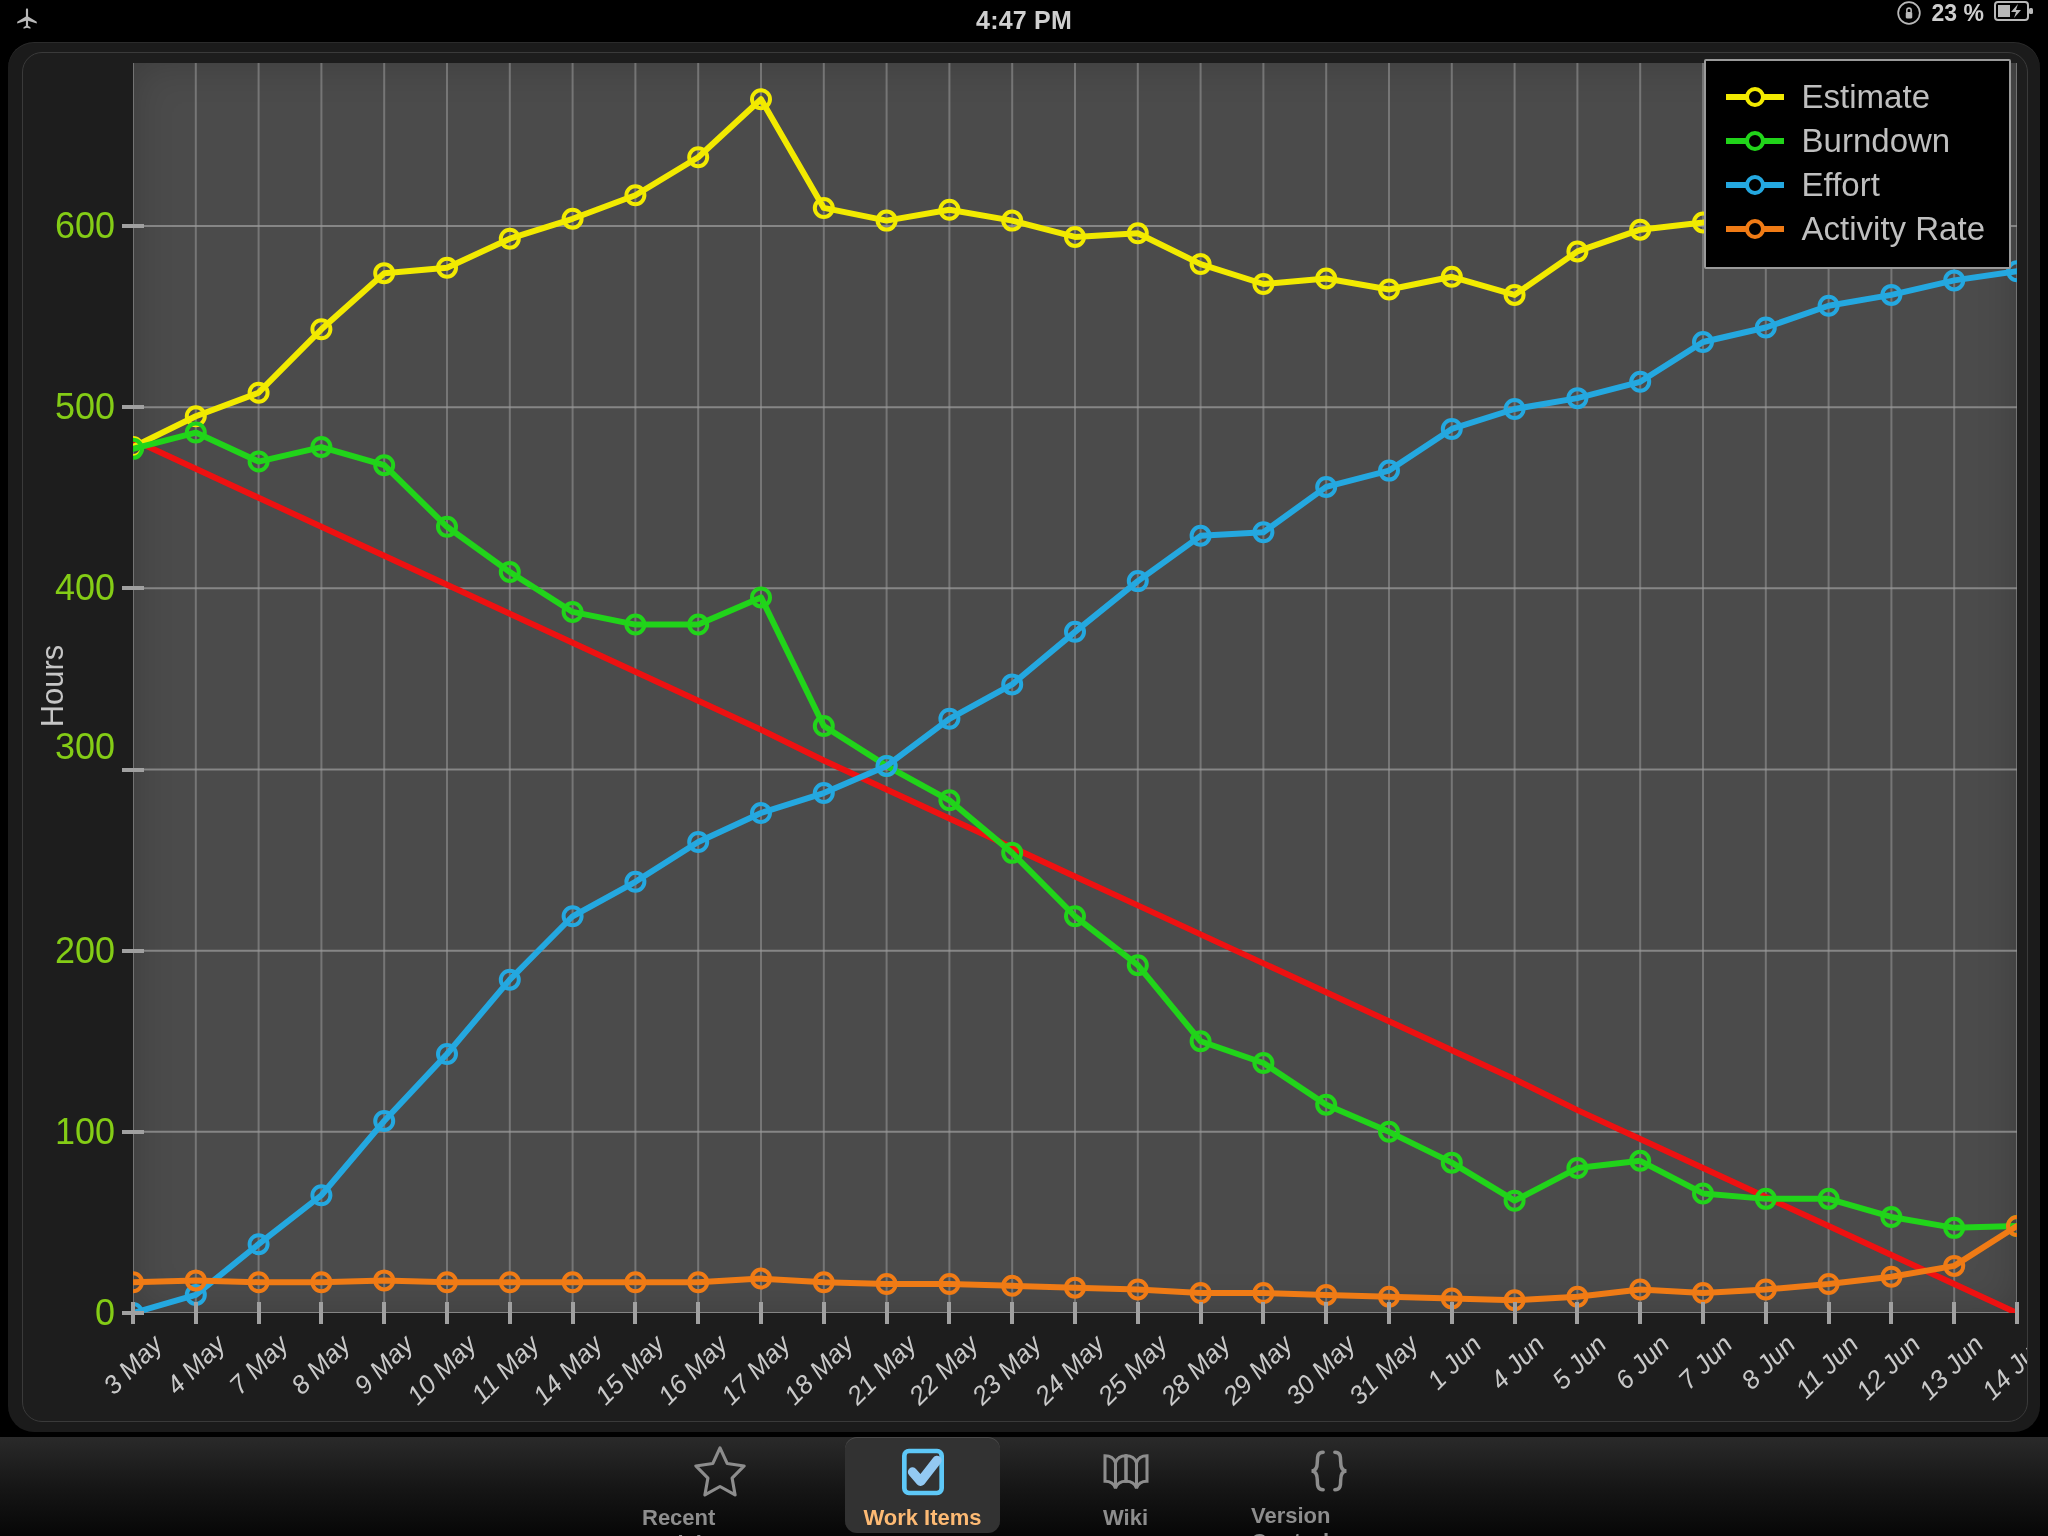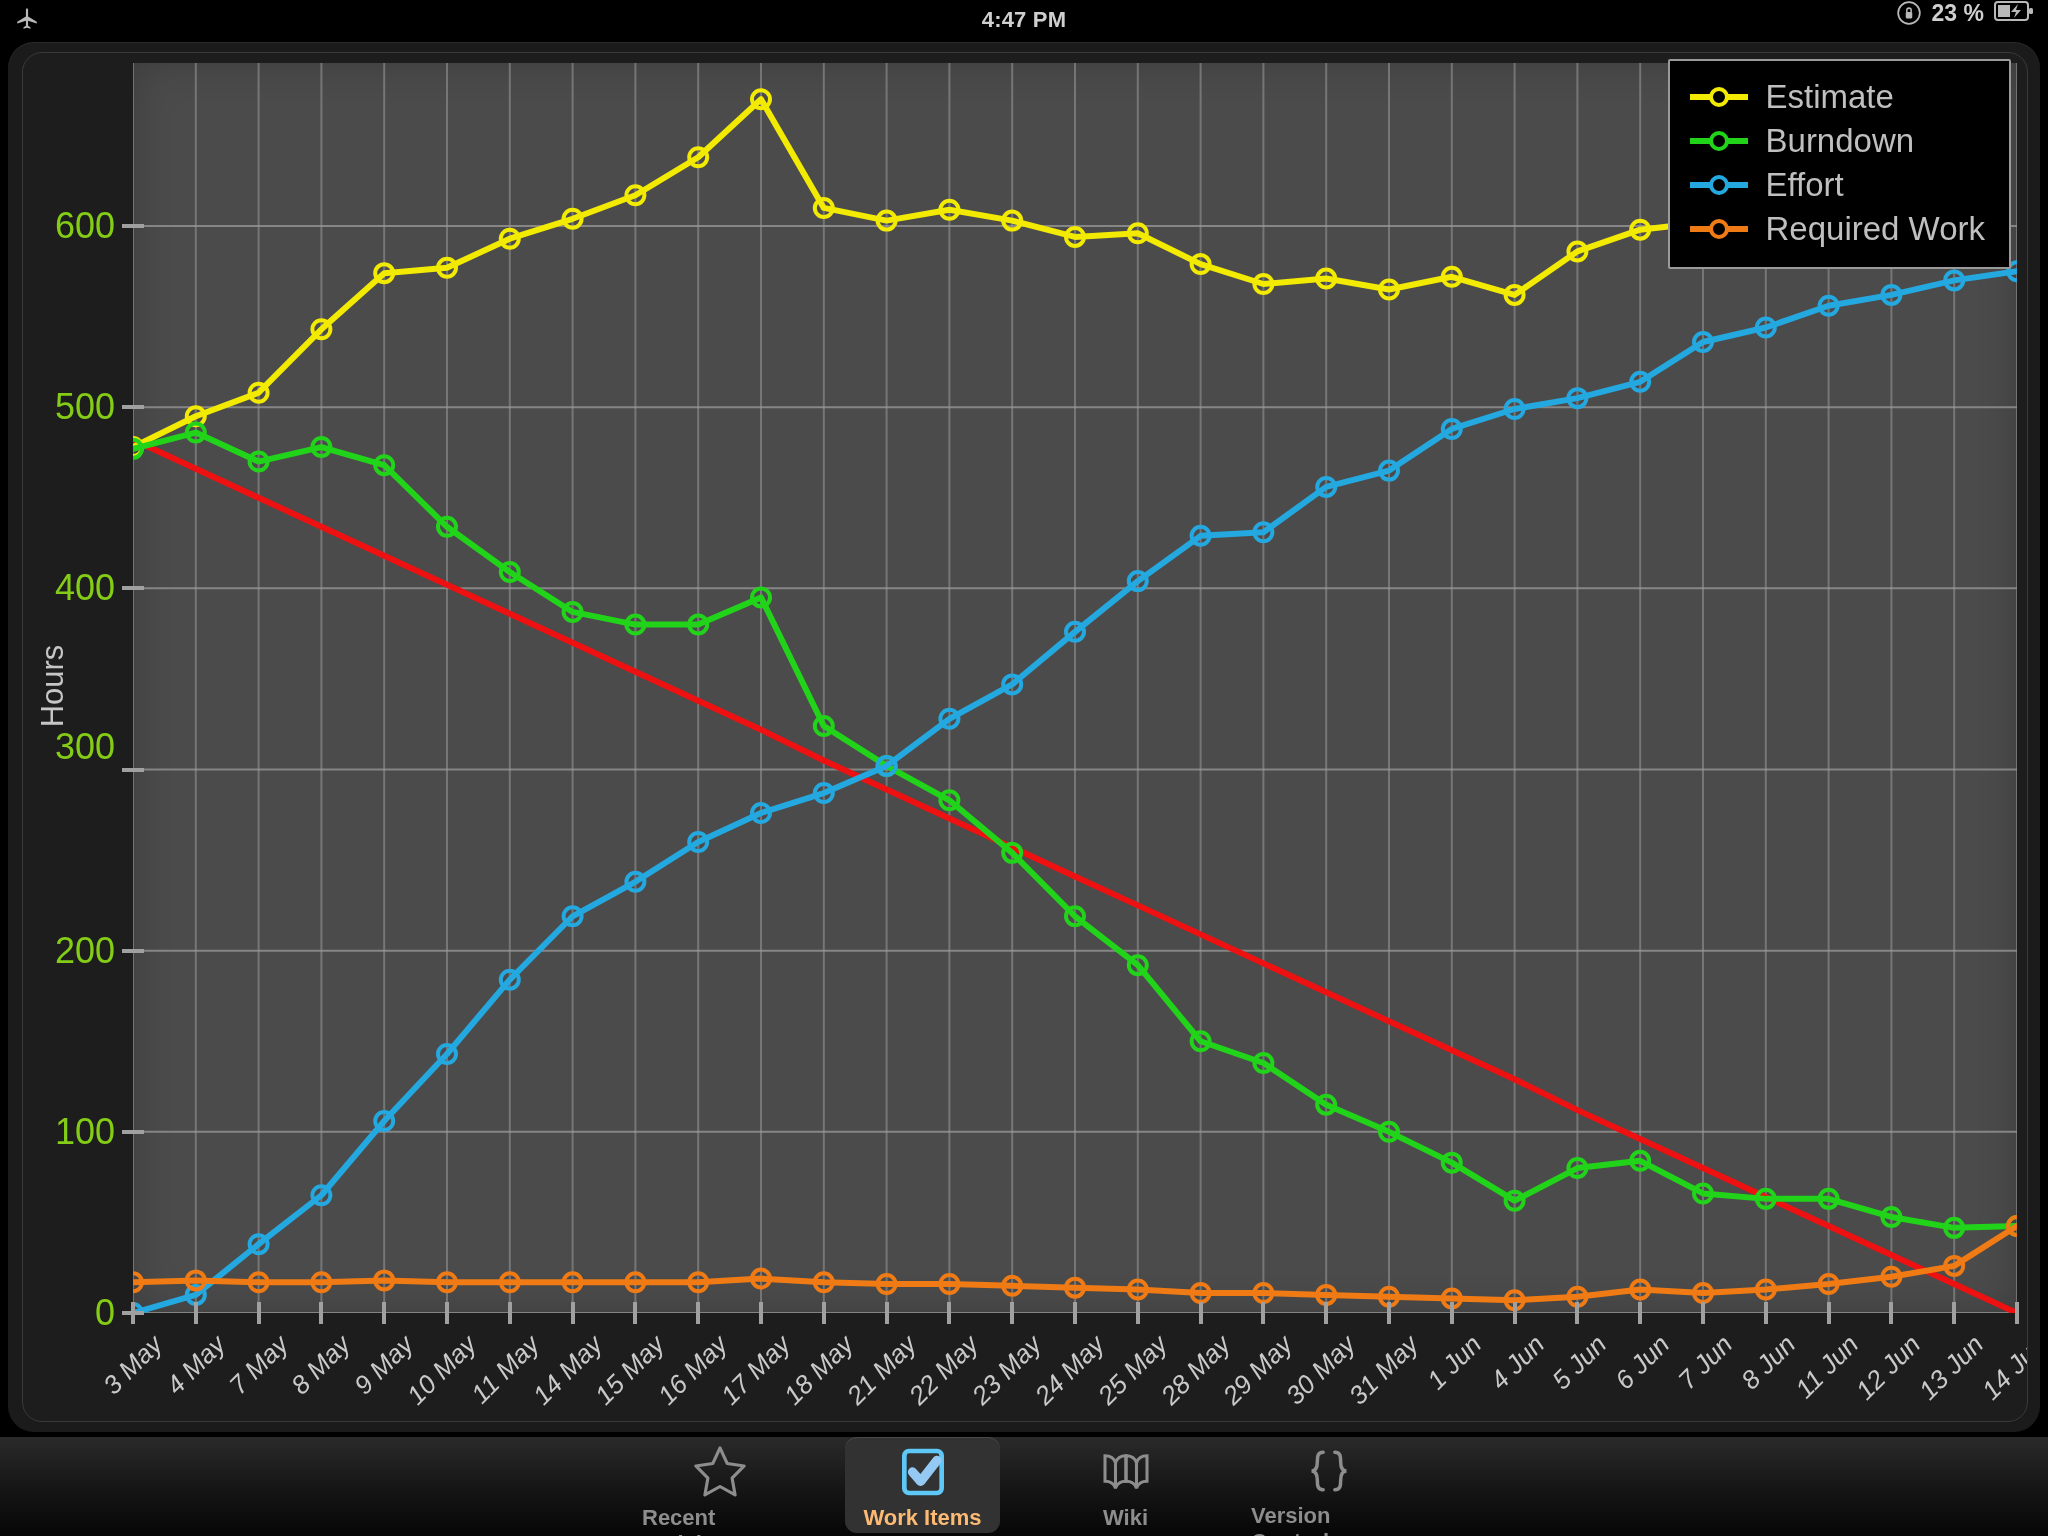--- a/index.html
+++ b/index.html
@@ -11,21 +11,21 @@
 
   
   #statusbar{
     position:absolute;left:0;top:0;width:2048px;height:40px;
     background:#000;color:#b9b9b9;
   }
   #statusbar .sb-left{position:absolute;left:14px;top:0;height:40px;display:flex;align-items:center;gap:10px;}
   #statusbar .sb-center{position:absolute;left:0;top:0;width:2048px;height:40px;
     display:flex;align-items:center;justify-content:center;}
   #statusbar .sb-right{position:absolute;right:14px;top:0;height:40px;display:flex;align-items:flex-start;gap:10px;}
-  .sb-time{font-size:22px;font-weight:bold;color:#cfcfcf;letter-spacing:0.2px;}
+  .sb-time{font-size:25px;font-weight:bold;color:#cfcfcf;letter-spacing:0.2px;}
   .sb-pct{font-size:23px;font-weight:bold;color:#cfcfcf;}
   .icon-airplane{display:block;}
   .icon-rotlock{display:block;}
   .icon-battery{display:block;}
 
   
   #frame{
     position:absolute;left:8px;top:42px;width:2032px;height:1390px;
     border-radius:26px;
     background:#1b1b1b;
@@ -439,21 +439,21 @@
                 <line x1="2" y1="12" x2="60" y2="12" stroke="#24a8e0" stroke-width="6"></line>
                 <circle cx="31" cy="12" r="8" fill="#000" stroke="#24a8e0" stroke-width="4"></circle>
               </svg></span>
             <span class="legtext">Effort</span>
           </div>
           <div class="legrow">
             <span class="legswatch"><svg width="62" height="24" viewBox="0 0 62 24">
                 <line x1="2" y1="12" x2="60" y2="12" stroke="#f07b15" stroke-width="6"></line>
                 <circle cx="31" cy="12" r="8" fill="#000" stroke="#f07b15" stroke-width="4"></circle>
               </svg></span>
-            <span class="legtext">Required Work</span>
+            <span class="legtext">Activity Rate</span>
           </div>
         </div>
     </div>
   </div>
 </div>
 
 <div id="tabbar">
   <div id="tabinner">
       <div class="tab">
         <div class="tabicon">

